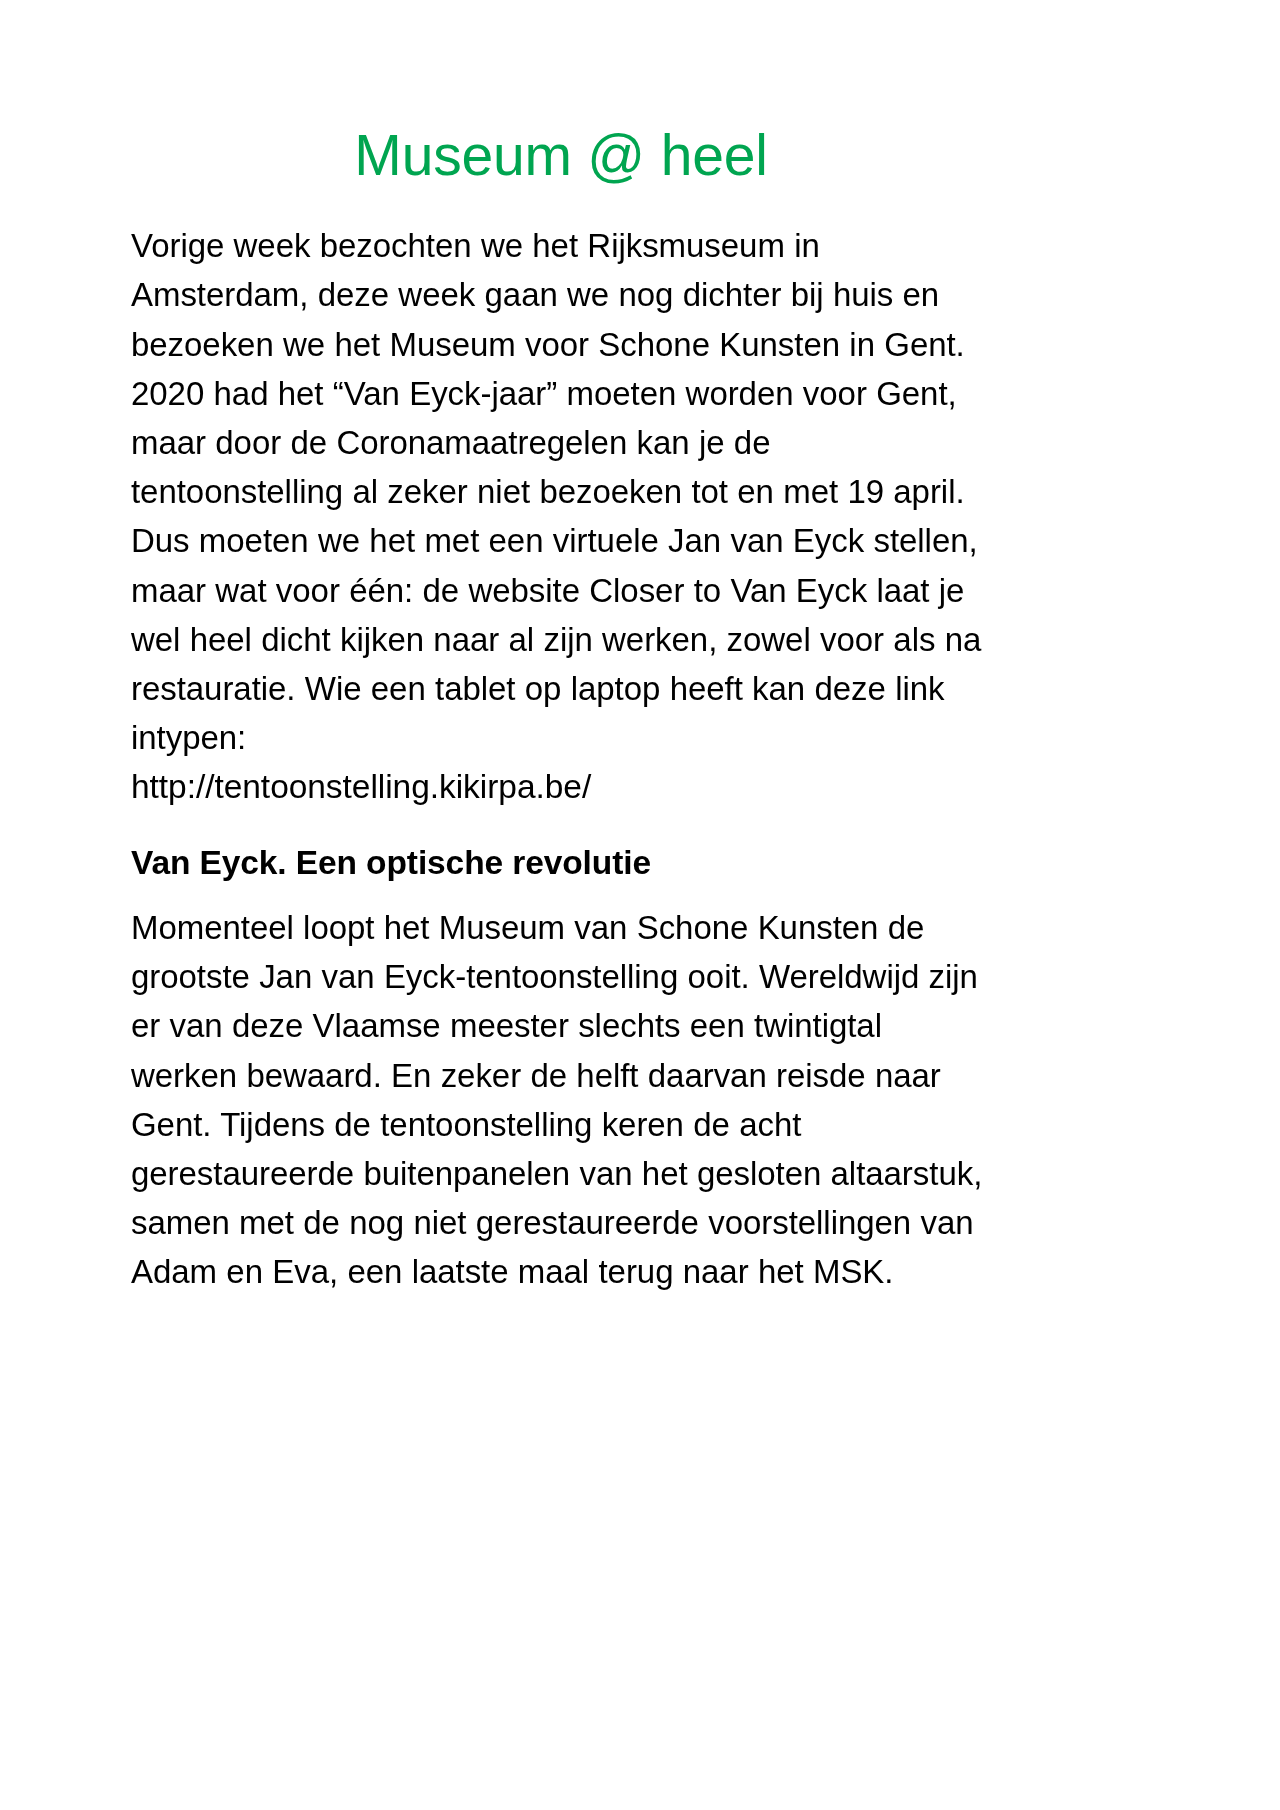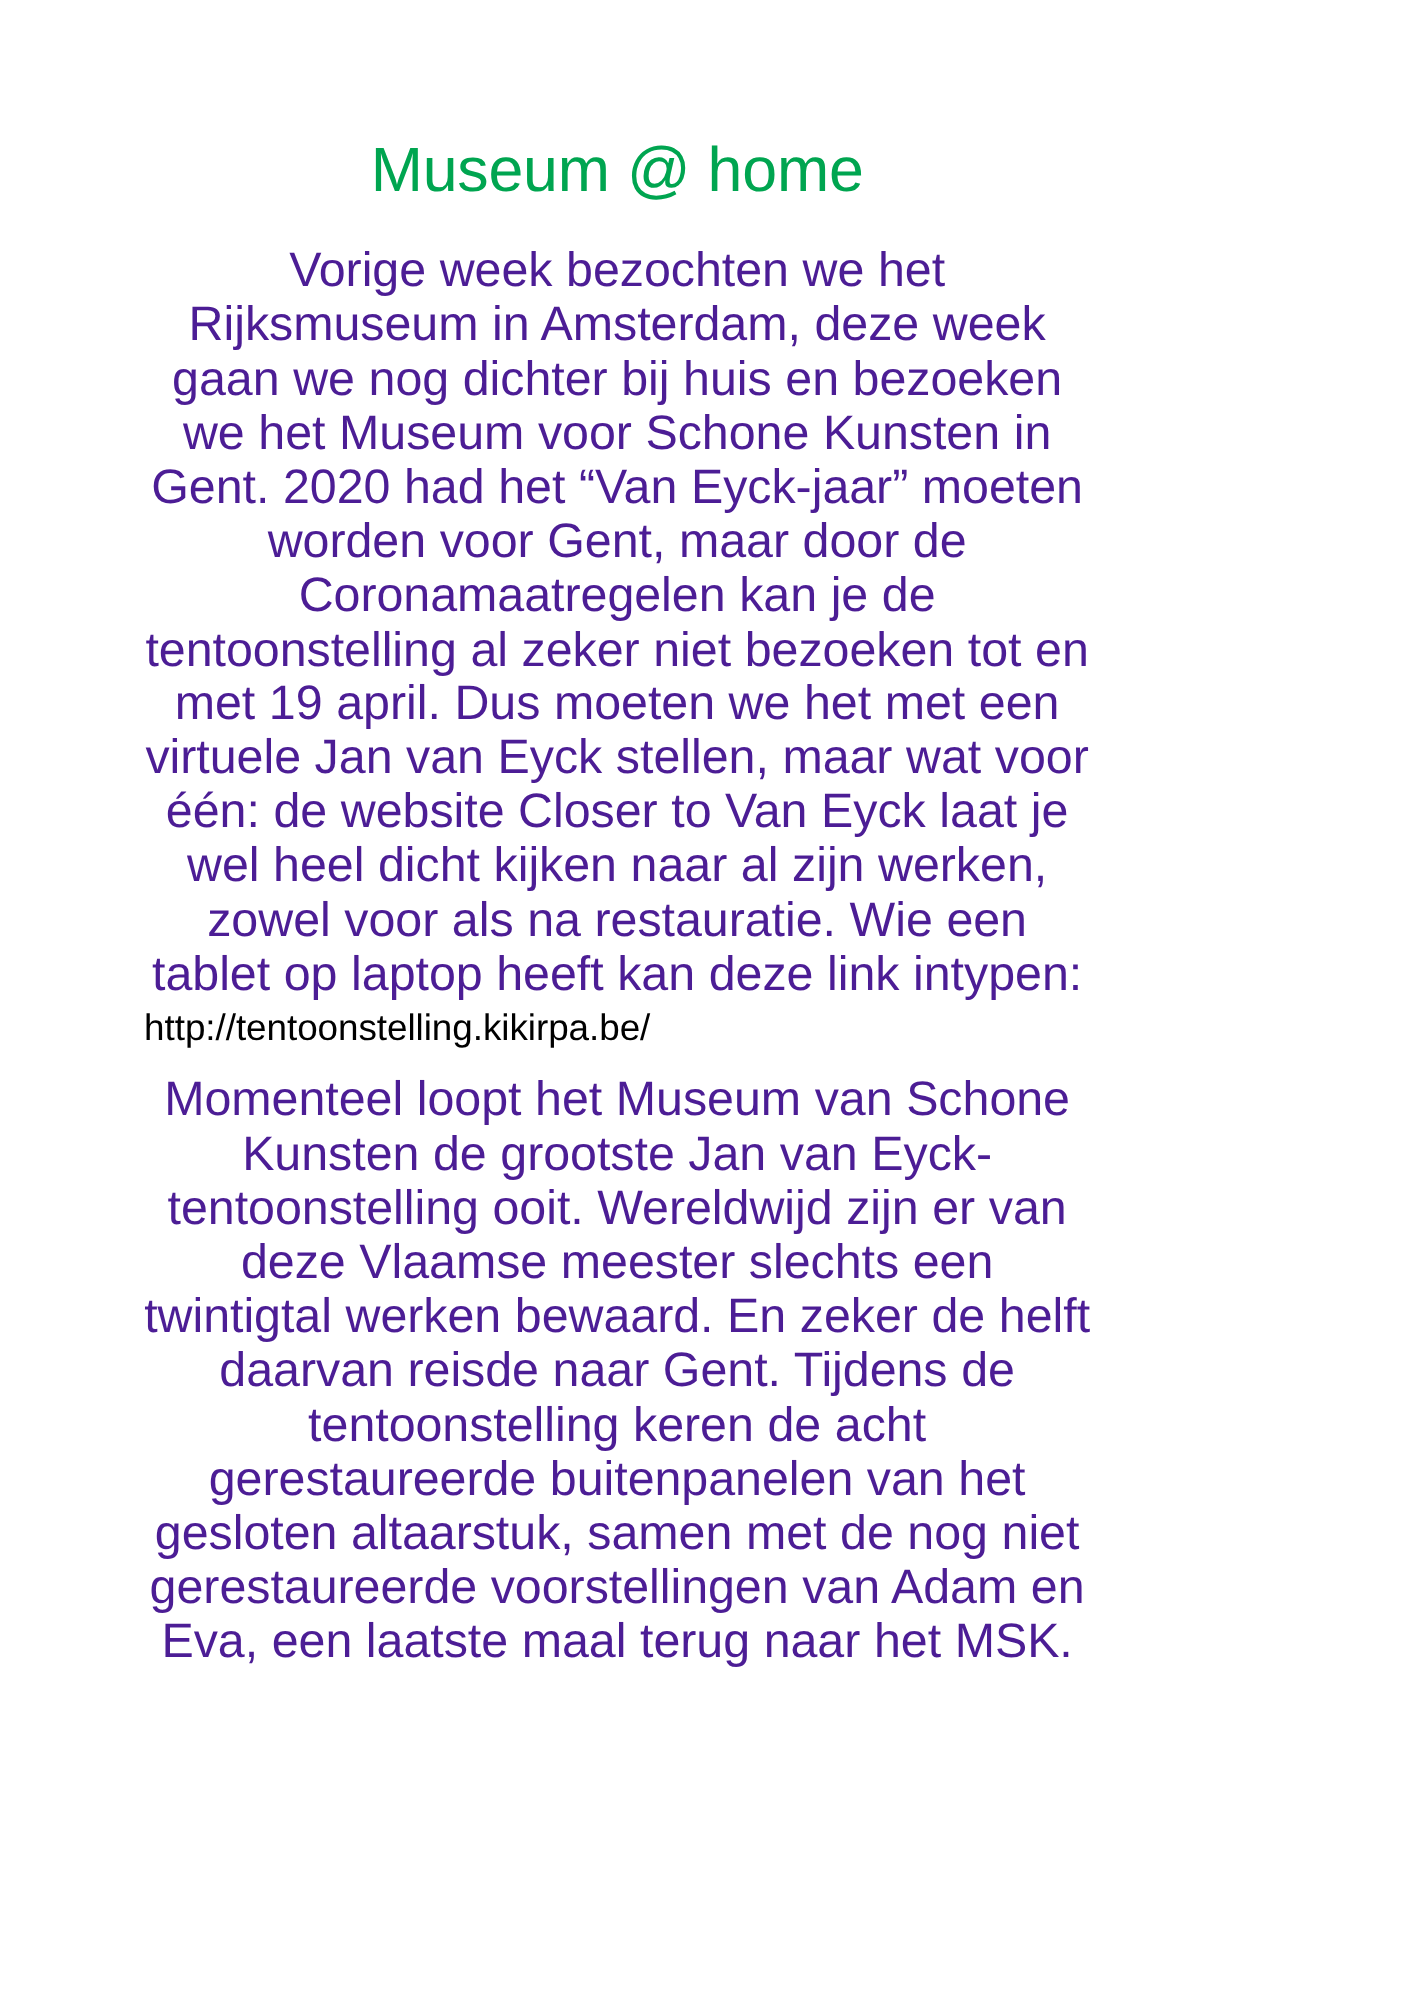--- a/index.html
+++ b/index.html
@@ -39,25 +39,25 @@
     line-height: 1.18;
     text-align: center;
     letter-spacing: -0.2px;
     padding-top: 122px;
     padding-bottom: 0;
     white-space: nowrap;
   }
 
   .para {
     margin: 0;
-    color: #4c1d95;
-    font-size: 44px;
+    color: #000000;
+    font-size: 33px;
     font-weight: 400;
     line-height: 49.2px;
-    text-align: center;
+    text-align: left;
     letter-spacing: -0.05px;
     word-spacing: 0.2px;
   }
 
   .para-intro {
     margin-top: 32px;
   }
 
   .url-line {
     margin: 0;
@@ -81,23 +81,24 @@
   .para-body {
     margin-top: 16px;
   }
 </style>
 </head>
 <body>
 
 <div class="page">
   <div class="content">
 
-    <h1 class="doc-title">Museum @ home</h1>
+    <h1 class="doc-title">Museum @ heel</h1>
 
     <p class="para para-intro">Vorige week bezochten we het Rijksmuseum in Amsterdam, deze week gaan we nog dichter bij huis en bezoeken we het Museum voor Schone Kunsten in Gent. 2020 had het “Van Eyck-jaar” moeten worden voor Gent, maar door de Coronamaatregelen kan je de tentoonstelling al zeker niet bezoeken tot en met 19 april. Dus moeten we het met een virtuele Jan van Eyck stellen, maar wat voor één: de website Closer to Van Eyck laat je wel heel dicht kijken naar al zijn werken, zowel voor als na restauratie. Wie een tablet op laptop heeft kan deze link intypen:</p>
 
     <p class="url-line">http://tentoonstelling.kikirpa.be/</p>
 
+    <p class="subheading">Van Eyck. Een optische revolutie</p>
 
     <p class="para para-body">Momenteel loopt het Museum van Schone Kunsten de grootste Jan van Eyck-tentoonstelling ooit. Wereldwijd zijn er van deze Vlaamse meester slechts een twintigtal werken bewaard. En zeker de helft daarvan reisde naar Gent. Tijdens de tentoonstelling keren de acht gerestaureerde buitenpanelen van het gesloten altaarstuk, samen met de nog niet gerestaureerde voorstellingen van Adam en Eva, een laatste maal terug naar het MSK.</p>
 
   </div>
 </div>
 
 </body></html>

